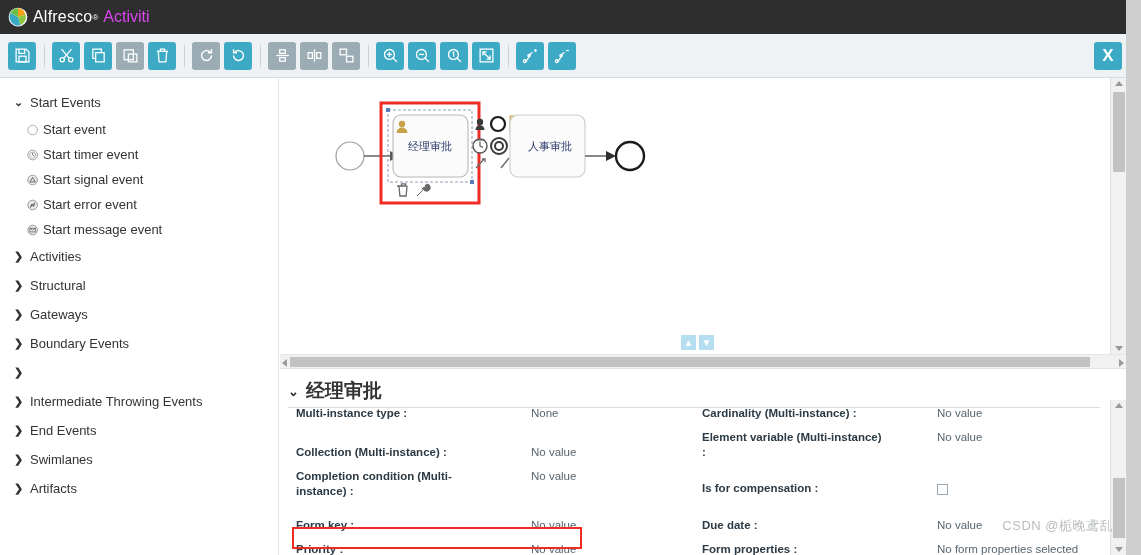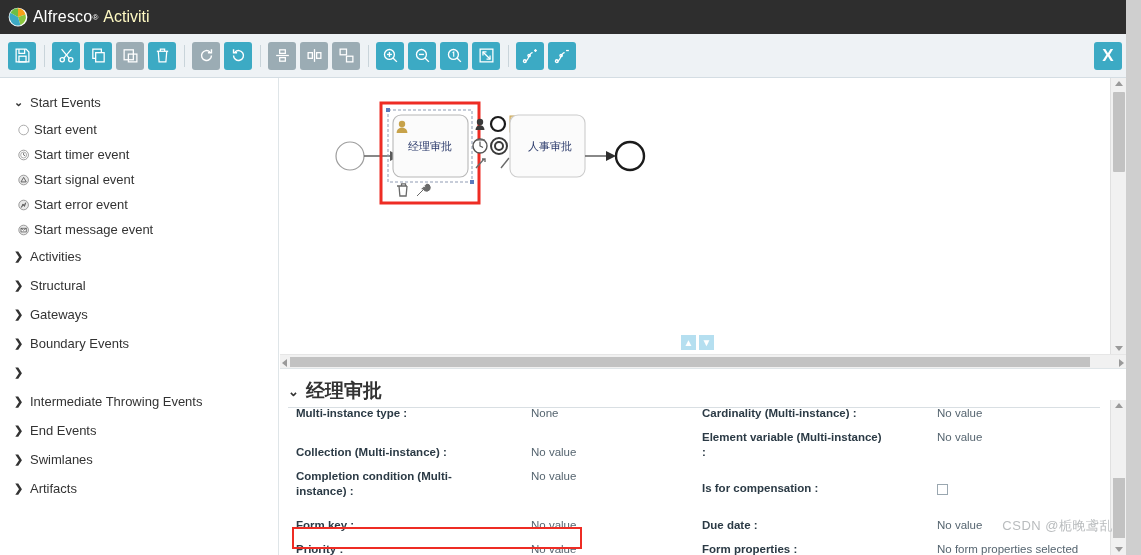--- a/index.html
+++ b/index.html
@@ -17,21 +17,21 @@
     background: #2e2e2e;
     display: flex; align-items: center;
   }
   .brand { display: flex; align-items: center; padding-left: 8px; }
   .brand-logo { width: 20px; height: 20px; margin-right: 5px; }
   .brand-alfresco {
     color: #ffffff; font-size: 16px; letter-spacing: .2px;
   }
   .brand-sup { color:#fff; font-size:8px; vertical-align: super; }
   .brand-activiti {
-    color: #fef9c3; font-size: 16px; margin-left: 5px;
+    color: #d946ef; font-size: 16px; margin-left: 5px;
   }
 
   
   .toolbar {
     position: absolute; left: 0; top: 34px;
     width: 1141px; height: 44px;
     background: #eef2f5;
     border-bottom: 1px solid #d4dde3;
     display: flex; align-items: center;
     padding-left: 8px;
@@ -75,21 +75,21 @@
     font-size: 13px; color: #333;
     cursor: pointer;
     height: 29px;
   }
   .pal-group .caret {
     width: 12px; color: #333; font-size: 11px; font-weight: bold;
     margin-right: 4px; line-height: 1;
   }
   .pal-item {
     display: flex; align-items: center;
-    padding-left: 15px;
+    padding-left: 24px;
     height: 25px;
     font-size: 13px; color: #333;
     cursor: pointer;
   }
   .pal-item .evt { width: 19px; height: 14px; flex:0 0 auto; }
 
   
   .canvas-wrap {
     position: absolute; left: 280px; top: 78px;
     width: 846px; height: 289px;

